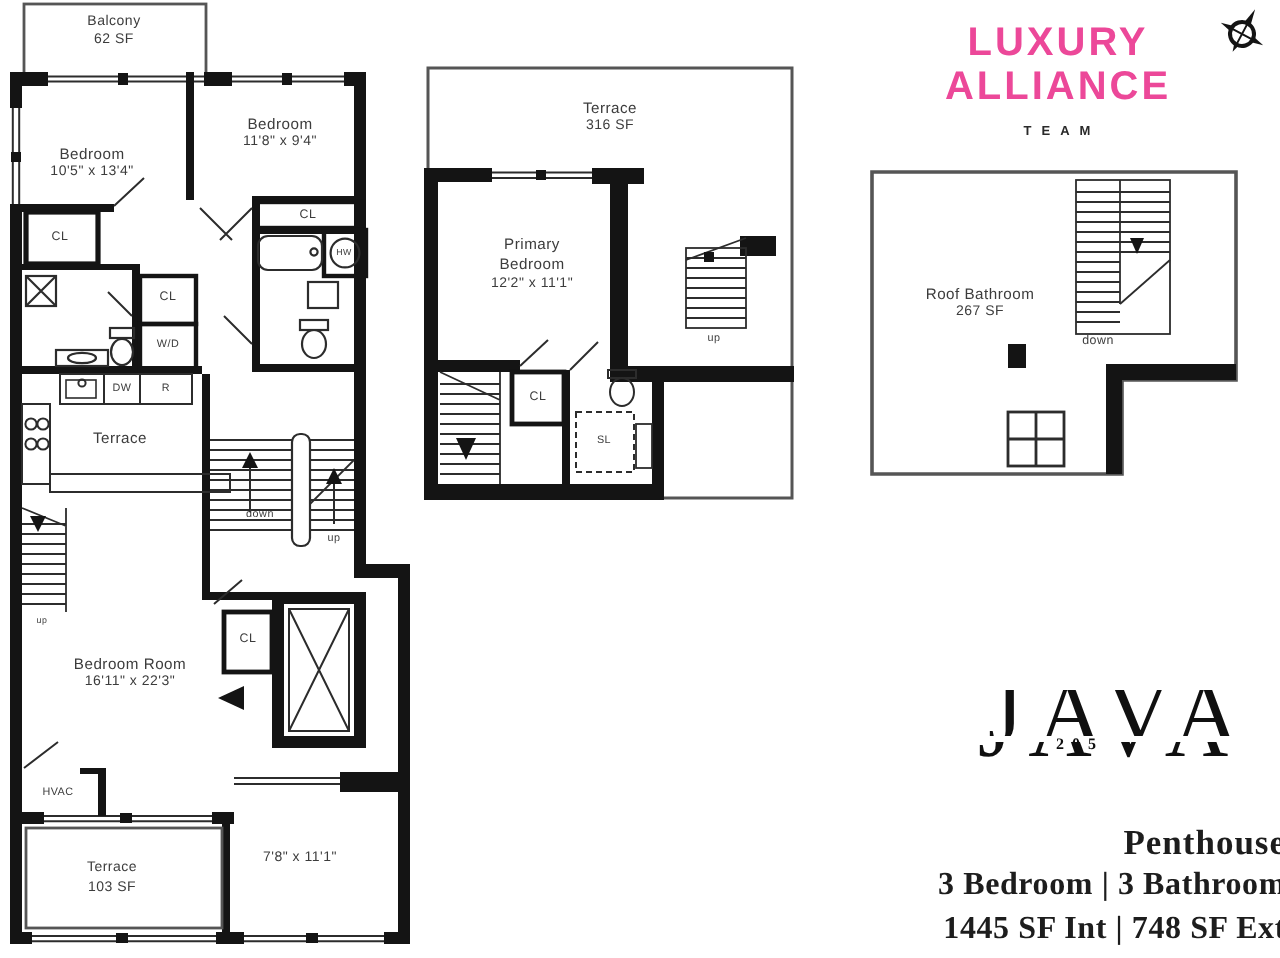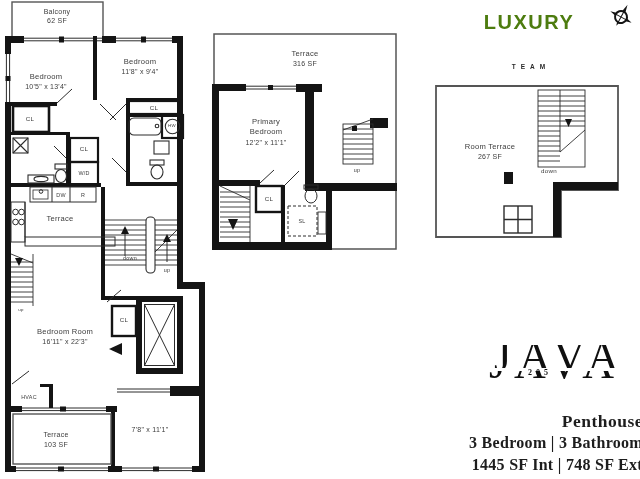--- a/index.html
+++ b/index.html
@@ -7,21 +7,21 @@
          font-family:"Liberation Sans",sans-serif;}
   #plan-svg{position:absolute;left:0;top:0;}
   .lbl{position:absolute;transform:translate(-50%,-50%);color:#3c3c3c;white-space:nowrap;
        letter-spacing:.25px;line-height:1.25;text-align:center;}
   .s8{font-size:7.6px;}
   .s7{font-size:7px;}
   .s6{font-size:6.2px;}
   .s5{font-size:5.4px;}
   .s4{font-size:4.4px;}
   
-  .lux{position:absolute;transform:translate(-50%,-50%);color:#4d7c0f;
+  .lux{position:absolute;transform:translate(-50%,-50%);color:#ec4899;
        font-weight:800;letter-spacing:1.5px;font-size:20px;}
   .lux-sub{position:absolute;transform:translate(-50%,-50%);color:#2a2a2a;
        font-weight:600;letter-spacing:5px;font-size:6.5px;}
   .java-wrap{position:absolute;left:494px;top:345px;width:150px;height:62px;}
   .java-half{overflow:hidden;font-family:"Liberation Serif",serif;color:#101010;
        font-size:44px;letter-spacing:8px;font-weight:400;}
   .java-top{height:23px;}
   .java-top span{display:block;line-height:40px;margin-top:-8px;}
   .java-bot{height:27px;margin-top:3px;margin-left:-5px;}
   .java-bot span{display:block;line-height:40px;margin-top:-27px;}
@@ -274,25 +274,26 @@
 
   <div class="lbl s8" style="left:305px;top:54px;">Terrace</div>
   <div class="lbl s7" style="left:305px;top:64px;">316 SF</div>
   <div class="lbl s8" style="left:266px;top:122px;text-align:right;">Primary</div>
   <div class="lbl s8" style="left:266px;top:132px;">Bedroom</div>
   <div class="lbl s7" style="left:266px;top:143px;">12'2" x 11'1"</div>
   <div class="lbl s6" style="left:269px;top:199px;">CL</div>
   <div class="lbl s5" style="left:302px;top:221px;">SL</div>
   <div class="lbl s5" style="left:357px;top:170px;">up</div>
 
-  <div class="lbl s8" style="left:490px;top:147px;">Room Terrace</div>
+  <div class="lbl s8" style="left:490px;top:147px;">Roof Bathroom</div>
   <div class="lbl s7" style="left:490px;top:157px;">267 SF</div>
   <div class="lbl s6" style="left:549px;top:171px;">down</div>
 
   <div class="lux" style="left:529px;top:22px;">LUXURY</div>
+  <div class="lux" style="left:529px;top:44px;">ALLIANCE</div>
   <div class="lux-sub" style="left:531px;top:66px;">TEAM</div>
 
   <div class="java-wrap">
     <div class="java-half java-top">
         <span>JAVA</span>
       </div>
     <div class="java-half java-bot">
         <span>JAVA</span>
       </div>
   </div>

